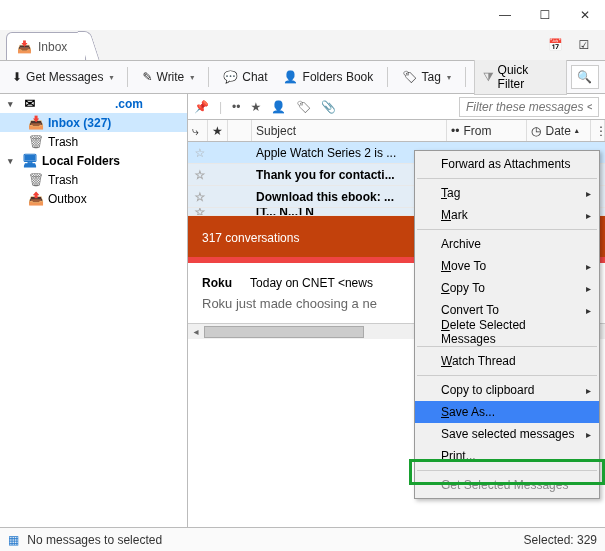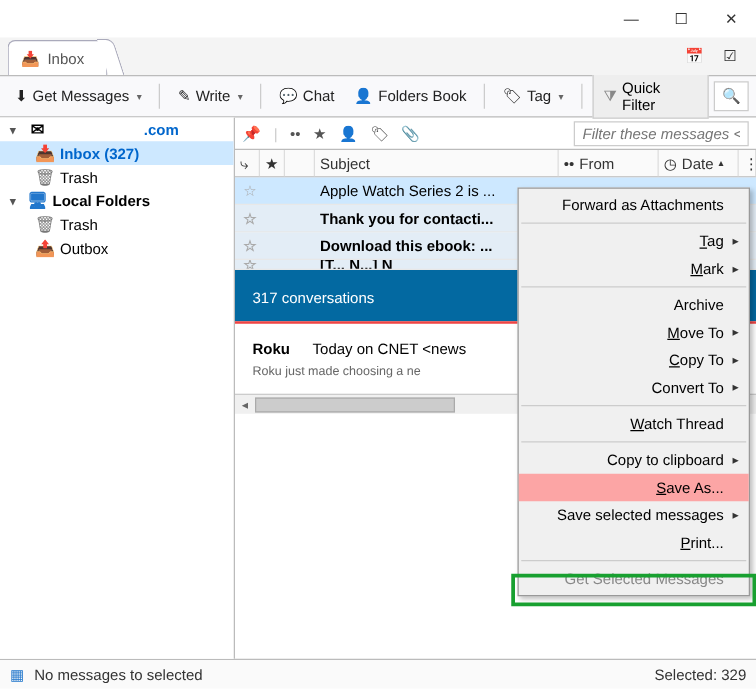--- a/index.html
+++ b/index.html
@@ -31,36 +31,36 @@
   .filterinput { margin-left: auto; height: 20px; border: 1px solid #ccc; padding: 0 6px; color: #888; width: 140px; font-style: italic; }
   .colheaders { height: 22px; border-bottom: 1px solid #bbb; display: flex; background: #fafafa; }
   .ch { border-right: 1px solid #ddd; display: flex; align-items: center; padding: 0 4px; font-size: 12px; color: #333; }
   .msglist { }
   .msgrow { height: 22px; display: flex; align-items: center; border-bottom: 1px solid #e8e8e8; }
   .msgrow.sel { background: #cde8ff; }
   .msgrow.unread { font-weight: 600; background: #e3edf6; }
   .msgrow .star { width: 24px; text-align: center; color: #aaa; }
   .msgrow .pad { width: 40px; }
   .msgrow .subj { flex: 1; padding-left: 4px; white-space: nowrap; overflow: hidden; text-overflow: ellipsis; }
-  .countbar { background: #0369a1; color: #fff; font-size: 18px; padding: 10px 14px; }
-  .preview { padding: 12px 14px; border-top: 2px solid #ef4444; }
+  .countbar { background: #c2410c; color: #fff; font-size: 18px; padding: 10px 14px; }
+  .preview { padding: 12px 14px; border-top: 6px solid #ef4444; }
   .pv-head { font-size: 13px; margin-bottom: 6px; }
   .pv-head b { font-weight: 700; }
-  .pv-body { color: #666; font-size: 10px; }
+  .pv-body { color: #666; font-size: 13px; }
   .hscroll { height: 16px; border-top: 1px solid #ccc; background: #f0f0f0; display: flex; align-items: center; }
   .hscroll .arrow { width: 16px; text-align: center; color: #666; font-size: 10px; }
   .hscroll .thumb { height: 12px; background: #ccc; border: 1px solid #aaa; width: 160px; margin-left: 0; }
   .statusbar { height: 24px; border-top: 1px solid #bbb; display: flex; align-items: center; padding: 0 8px; background: #fafafa; color: #333; }
   .statusbar .right { margin-left: auto; }
   .context { position: absolute; left: 414px; top: 150px; width: 186px; background: #f0f0f0; border: 1px solid #999; box-shadow: 2px 2px 4px rgba(0,0,0,.25); padding: 2px 0; }
-  .ctx-item { height: 22px; display: flex; align-items: center; padding: 0 20px 0 26px; color: #000; position: relative; justify-content: flex-end; }
+  .ctx-item { height: 22px; display: flex; align-items: center; padding: 0 20px 0 26px; color: #000; position: relative; }
   .ctx-item.dis { color: #888; }
   .ctx-item .arrow { position: absolute; right: 8px; font-size: 10px; color: #333; }
   .ctx-sep { height: 1px; background: #ccc; margin: 3px 2px; }
-  .ctx-item.hl { background: #fca5a5; }
+  .ctx-item.hl { background: #3b82f6; }
   .ctx-highlight-box { position: absolute; border: 3px solid #18a030; pointer-events: none; }
   .mn u { text-decoration: underline; }
   .ico { font-family: "Segoe UI Symbol", sans-serif; }
 </style>
 </head>
 <body>
 
 <div class="titlebar">
   <div class="winbtn">
       <span class="ico">—</span>
@@ -251,20 +251,23 @@
       <span class="arrow">▸</span>
     </div>
   <div class="ctx-item">
       <span class="mn"><u>C</u>opy To</span>
       <span class="arrow">▸</span>
     </div>
   <div class="ctx-item">
       <span>Convert To</span>
       <span class="arrow">▸</span>
     </div>
+  <div class="ctx-item">
+      <span class="mn"><u>D</u>elete Selected Messages</span>
+    </div>
   <div class="ctx-sep"></div>
   <div class="ctx-item">
       <span class="mn"><u>W</u>atch Thread</span>
     </div>
   <div class="ctx-sep"></div>
   <div class="ctx-item">
       <span>Copy to clipboard</span>
       <span class="arrow">▸</span>
     </div>
   <div class="ctx-item hl">

